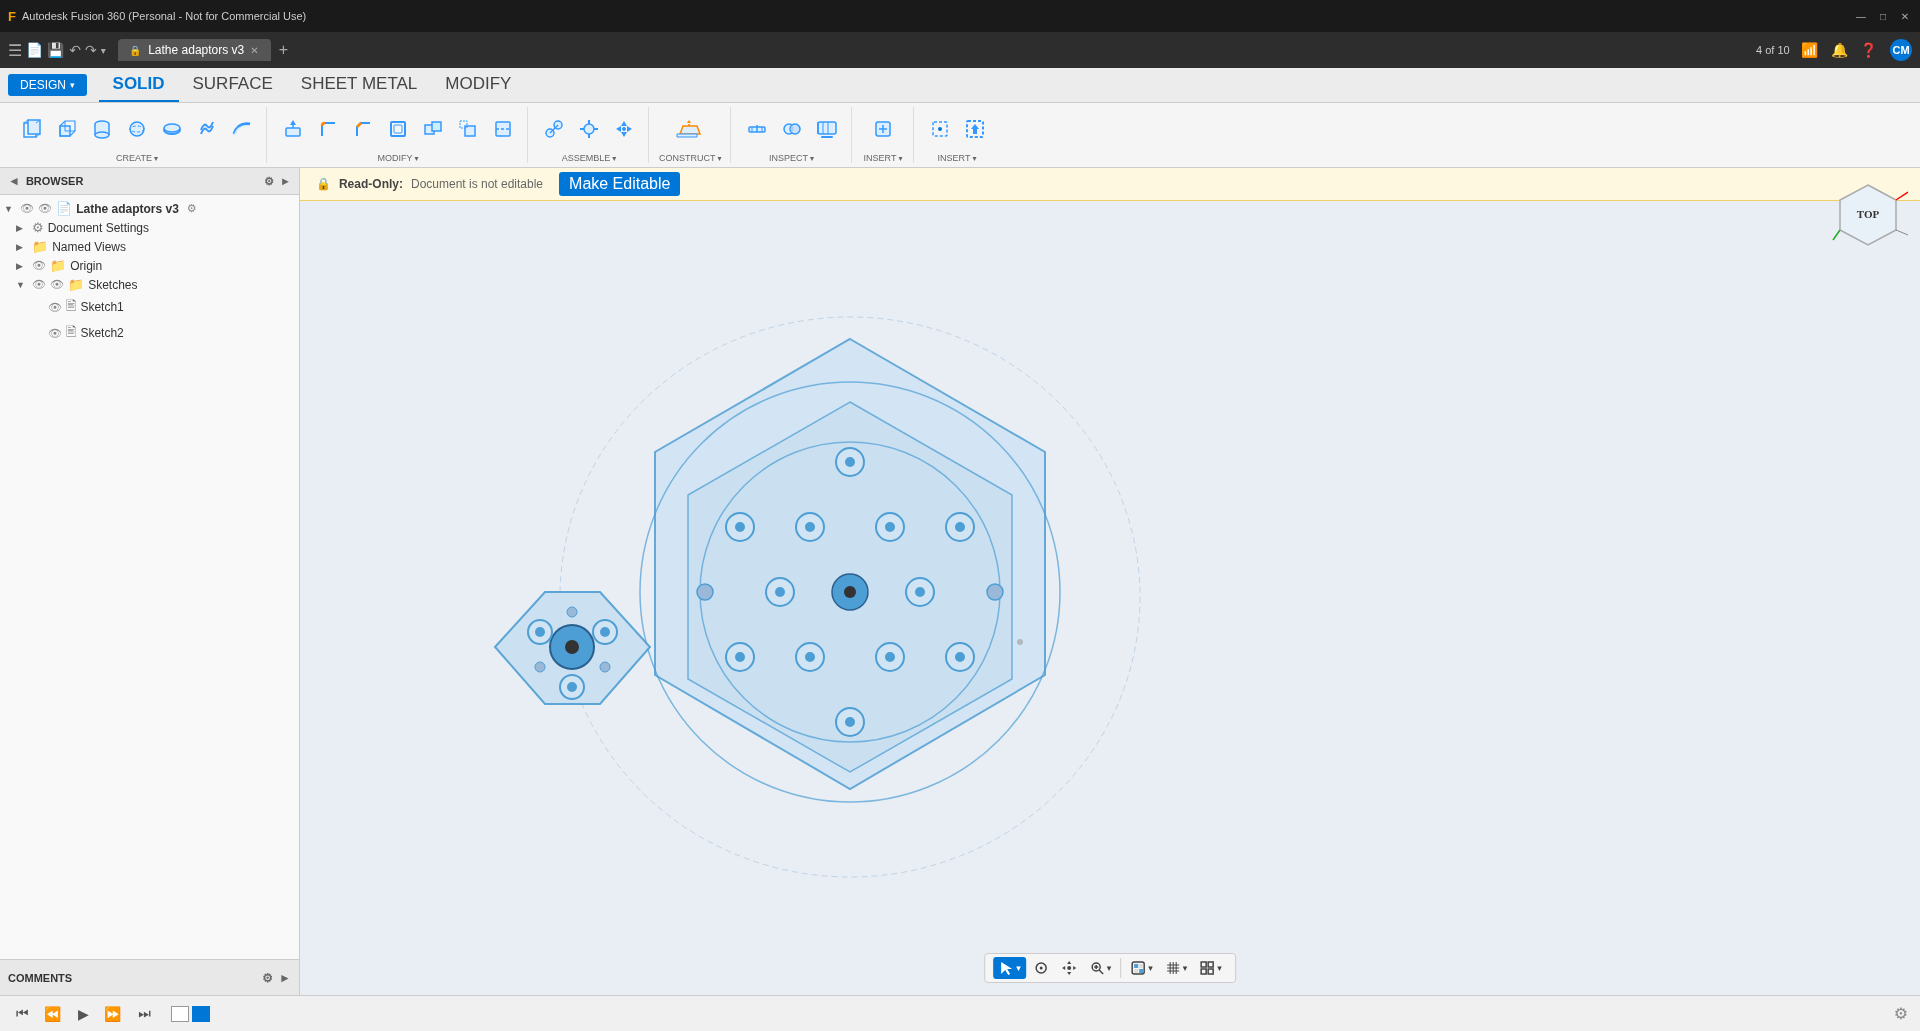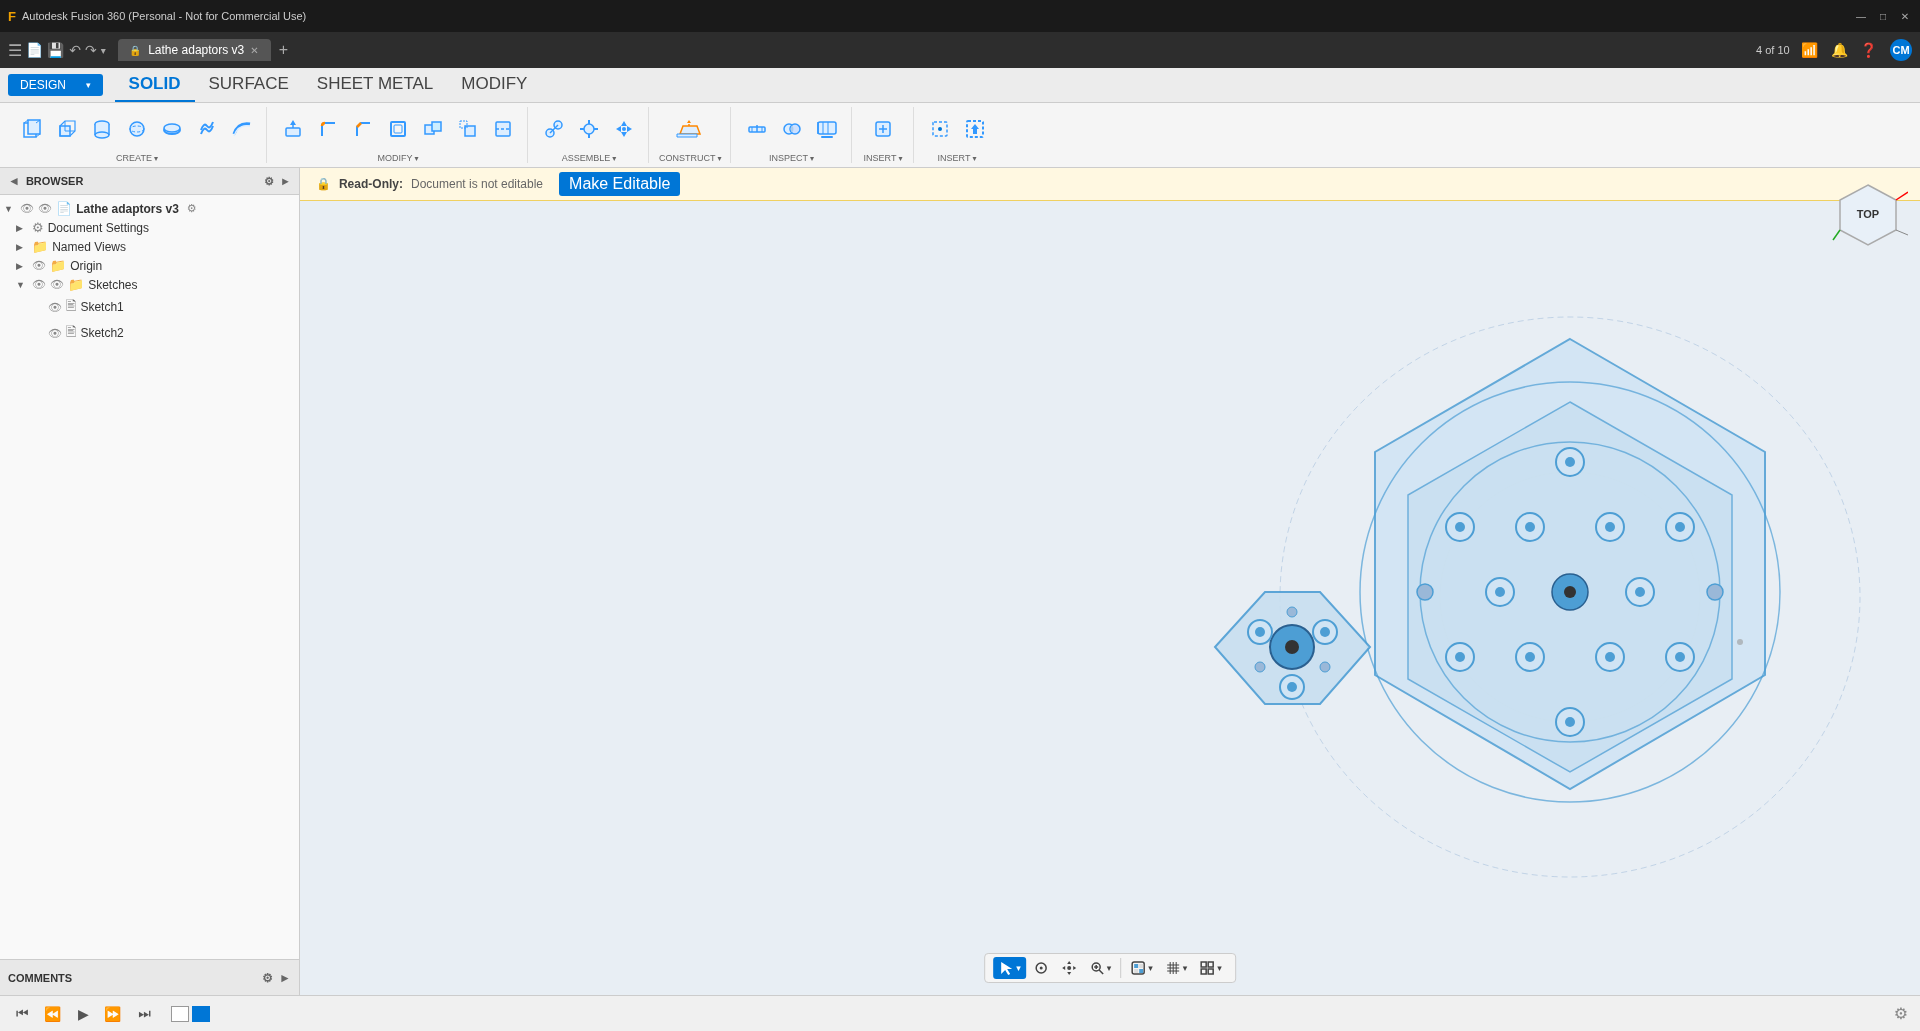--- a/index.html
+++ b/index.html
@@ -64,21 +64,21 @@
     .design-btn {
       background: #0076d6;
       color: white;
       padding: 4px 12px;
       border-radius: 3px;
       font-size: 12px;
       cursor: pointer;
       margin-right: 12px;
       display: flex;
       align-items: center;
-      gap: 20px;
+      gap: 4px;
     }
     .toolbar-tab {
       padding: 6px 14px;
       font-size: 17px;
       cursor: pointer;
       color: #444;
       border-bottom: 2px solid transparent;
     }
     .toolbar-tab.active {
       color: #0076d6;
@@ -199,21 +199,22 @@
       position: relative;
       overflow: hidden;
     }
 
     
     .cad-area {
       position: absolute;
       top: 0; left: 0; right: 0; bottom: 0;
       display: flex;
       align-items: center;
-      justify-content: flex-end;
+      justify-content: flex-start;
+      font-family: Liberation Serif, serif;
     }
 
     
     .view-cube {
       position: absolute;
       top: 12px;
       right: 12px;
       width: 80px;
       height: 80px;
     }

